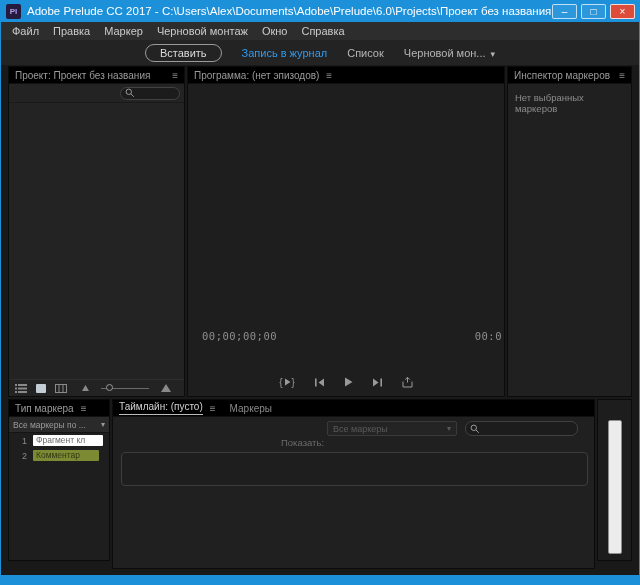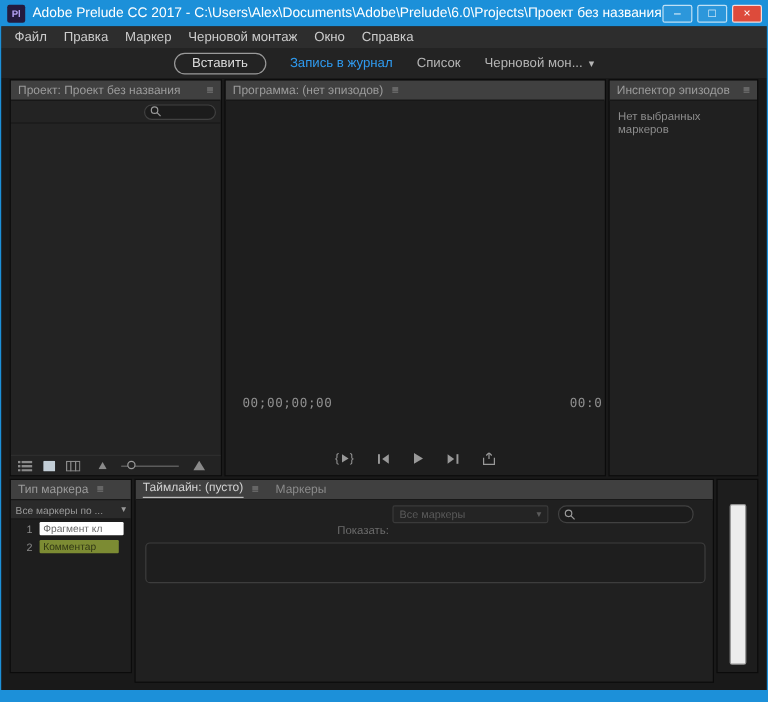--- a/index.html
+++ b/index.html
@@ -24,21 +24,21 @@
 
   
   .workspace-bar { position:absolute; left:1px; top:40px; width:638px; height:25px; background:#232323; display:flex; align-items:center; justify-content:center; gap:20px; }
   .btn-ingest { background:transparent; border:1px solid #9a9a9a; border-radius:10px; color:#dcdcdc; font-size:11px; padding:2px 14px; font-family:inherit; }
   .ws-logging { color:#2f9bf0; font-size:11px; white-space:nowrap; }
   .ws-item { color:#b5b5b5; font-size:11px; white-space:nowrap; }
   .ws-chevron { color:#b5b5b5; font-size:9px; margin-left:5px; }
 
   
   .panel { position:absolute; border:1px solid #0b0b0b; background:#202020; overflow:hidden; }
-  .panel-header { height:17px; background:#404040; display:flex; align-items:center; padding:0 6px; border-bottom:1px solid #101010; }
+  .panel-header { height:17px; background:#000000; display:flex; align-items:center; padding:0 6px; border-bottom:1px solid #101010; }
   .panel-title { color:#9b9b9b; font-size:10px; white-space:nowrap; }
   .pmenu { color:#8a8a8a; font-size:10px; margin-left:7px; }
   .pmenu.right { margin-left:auto; }
 
   
   .panel-project { left:8px; top:66px; width:177px; height:331px; background:#232323; }
   .proj-row { height:17px; display:flex; align-items:center; padding:0 6px; background:#282828; border-bottom:1px solid #151515; }
   .proj-name { color:#9a9a9a; font-size:9.5px; margin-left:5px; white-space:nowrap; overflow:hidden; }
   .proj-sel { color:#9a9a9a; font-size:9.5px; margin-left:auto; white-space:nowrap; }
   .proj-search-row { height:19px; display:flex; justify-content:flex-end; align-items:center; padding:0 4px; border-bottom:1px solid #1a1a1a; }
@@ -212,21 +212,21 @@
           <path d="M5.5 0.5 L5.5 5.5" stroke="#999" fill="none"></path>
           <path d="M3.2 2.6 L5.5 0.3 L7.8 2.6" fill="none" stroke="#999"></path>
           <path d="M1 4.5 L1 10 L10 10 L10 4.5" fill="none" stroke="#999"></path>
         </svg>
     </span>
   </div>
 </div>
 
 <div class="panel panel-inspector">
   <div class="panel-header">
-    <span class="panel-title">Инспектор эпизодов</span>
+    <span class="panel-title">Инспектор маркеров</span>
     <span class="pmenu right">≡</span>
   </div>
   <div class="insp-empty">Нет выбранных маркеров</div>
 </div>
 
 <div class="panel panel-mtypes">
   <div class="panel-header">
     <span class="panel-title">Тип маркера</span>
     <span class="pmenu">≡</span>
   </div>

